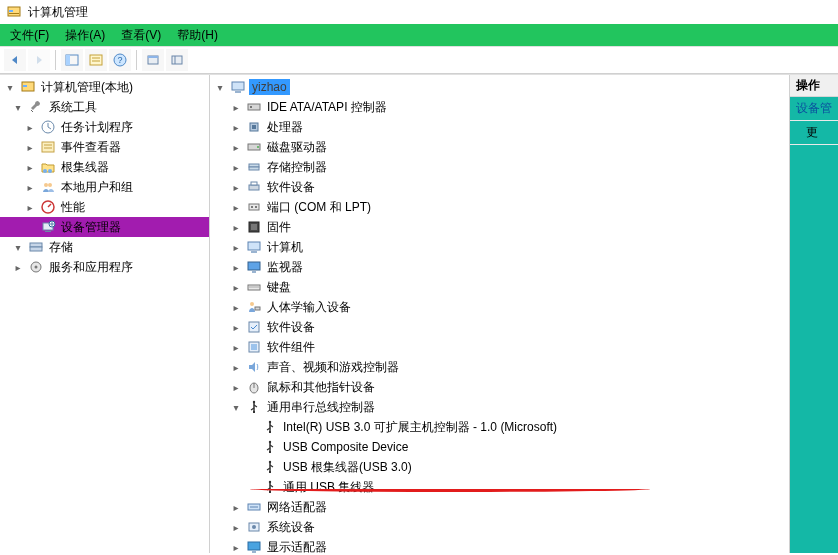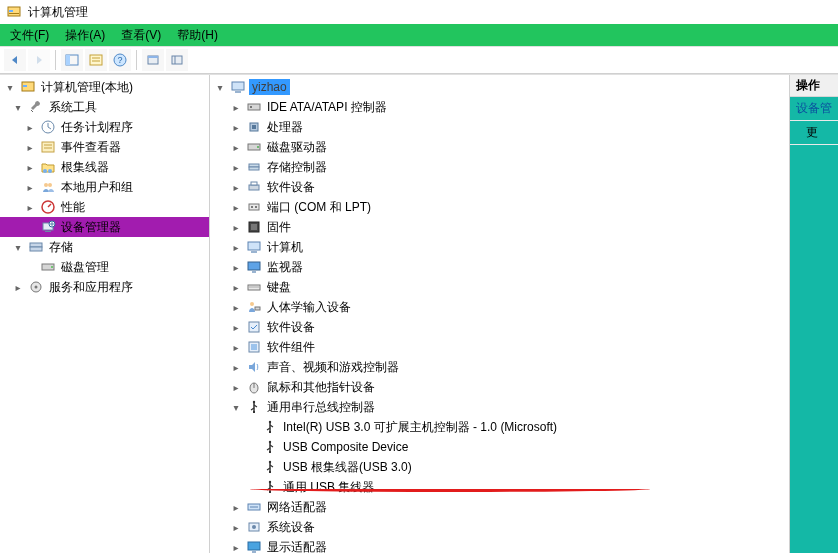--- a/index.html
+++ b/index.html
@@ -321,35 +321,20 @@
               <span class="indent" style="width:8px"></span>
               <span class="expander">▾</span>
               <span class="node-icon">
                   <svg width="16" height="16">
                     <rect x="2" y="4" width="12" height="4" fill="#c7d6e8" stroke="#6b88aa"></rect>
                     <rect x="2" y="8" width="12" height="4" fill="#c7d6e8" stroke="#6b88aa"></rect>
                   </svg>
                 </span>
               <span class="label">存储</span>
             </div>
-            <ul class="tree">
-              <li>
-                  <div class="row">
-                <span class="indent" style="width:20px"></span>
-                <span class="expander empty">▸</span>
-                <span class="node-icon">
-                      <svg width="16" height="16">
-                        <rect x="2" y="5" width="12" height="6" fill="#d6d6d6" stroke="#7a7a7a"></rect>
-                        <circle cx="12" cy="8" r="1" fill="#54c154"></circle>
-                      </svg>
-                    </span>
-                <span class="label">磁盘管理</span>
-              </div>
-                </li>
-            </ul>
           </li>
           <li>
             <div class="row">
               <span class="indent" style="width:8px"></span>
               <span class="expander">▸</span>
               <span class="node-icon">
                   <svg width="16" height="16">
                     <circle cx="8" cy="8" r="5" fill="#e6e6e6" stroke="#777"></circle>
                     <circle cx="8" cy="8" r="1.5" fill="#777"></circle>
                   </svg>

